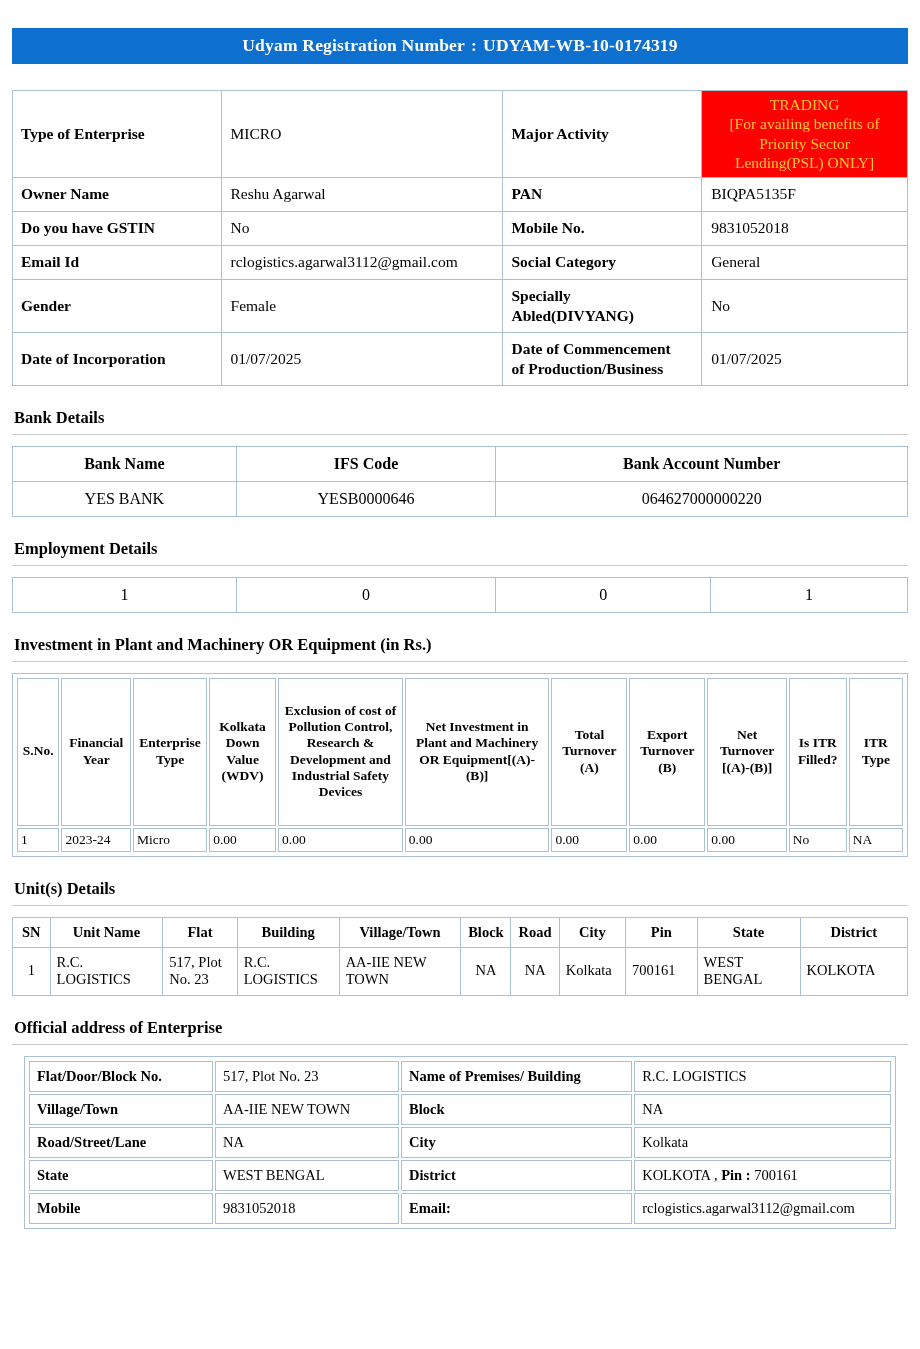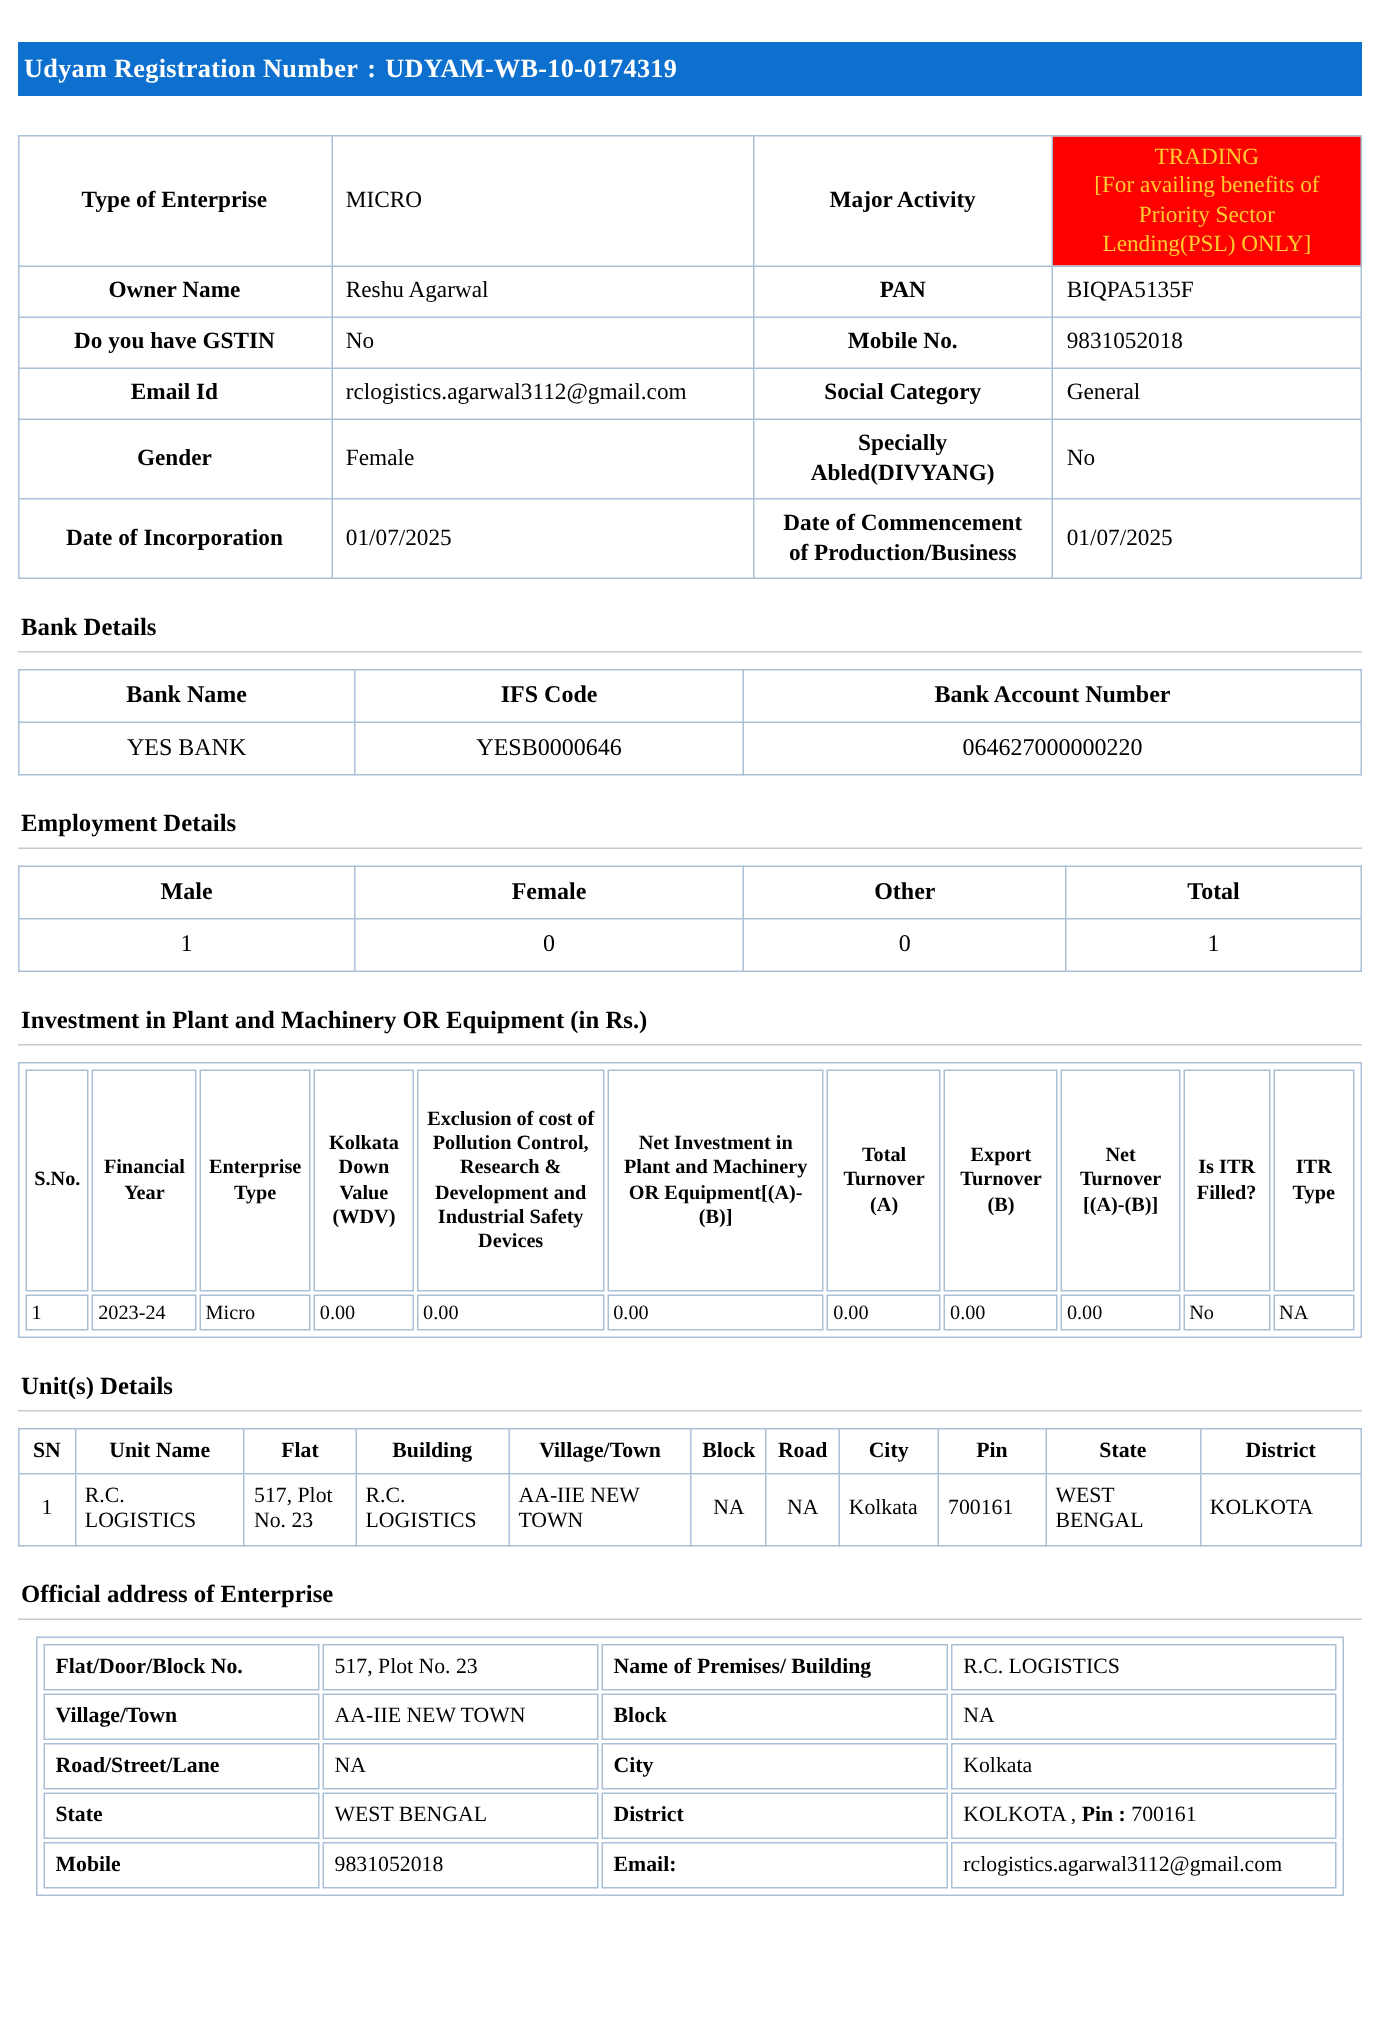--- a/index.html
+++ b/index.html
@@ -17,20 +17,21 @@
   }
   .page {
     width: 920px;
     padding: 0 12px;
   }
 
   
   .urn-banner {
     background: #0d6fce;
     color: #ffffff;
+    text-align: center;
     font-weight: bold;
     font-size: 17.5px;
     letter-spacing: 0.2px;
     padding: 7px 4px 8px 4px;
     margin-top: 28px;
     margin-bottom: 26px;
   }
   .urn-banner .sep { padding: 0 6px; }
 
   
@@ -50,21 +51,21 @@
   
   .main-tbl { table-layout: fixed; }
   .main-tbl td {
     font-size: 15.5px;
     padding: 6px 8px;
     vertical-align: middle;
     line-height: 1.25;
   }
   .main-tbl td.lbl {
     font-weight: bold;
-    text-align: center;
+    text-align: left;
     padding-right: 9px;
   }
   .main-tbl td.val {
     text-align: left;
     padding-left: 9px;
   }
   .row-tall td { height: 77px; }
   .row-mid td { height: 53px; }
   .row-norm td { height: 34px; }
   .cell-red {
@@ -252,26 +253,20 @@
   <h2 class="section-title">Employment Details</h2>
   <hr class="section-rule">
   <table class="collapsed-tbl simple-tbl">
     <colgroup>
         <col style="width:25%">
         <col style="width:29%">
         <col style="width:24%">
         <col style="width:22%">
       </colgroup>
     <tbody>
-      <tr>
-        <td class="hd">Male</td>
-        <td class="hd">Female</td>
-        <td class="hd">Other</td>
-        <td class="hd">Total</td>
-      </tr>
       <tr>
         <td>1</td>
         <td>0</td>
         <td>0</td>
         <td>1</td>
       </tr>
     </tbody>
   </table>
 
   <h2 class="section-title">Investment in Plant and Machinery OR Equipment (in Rs.)</h2>

